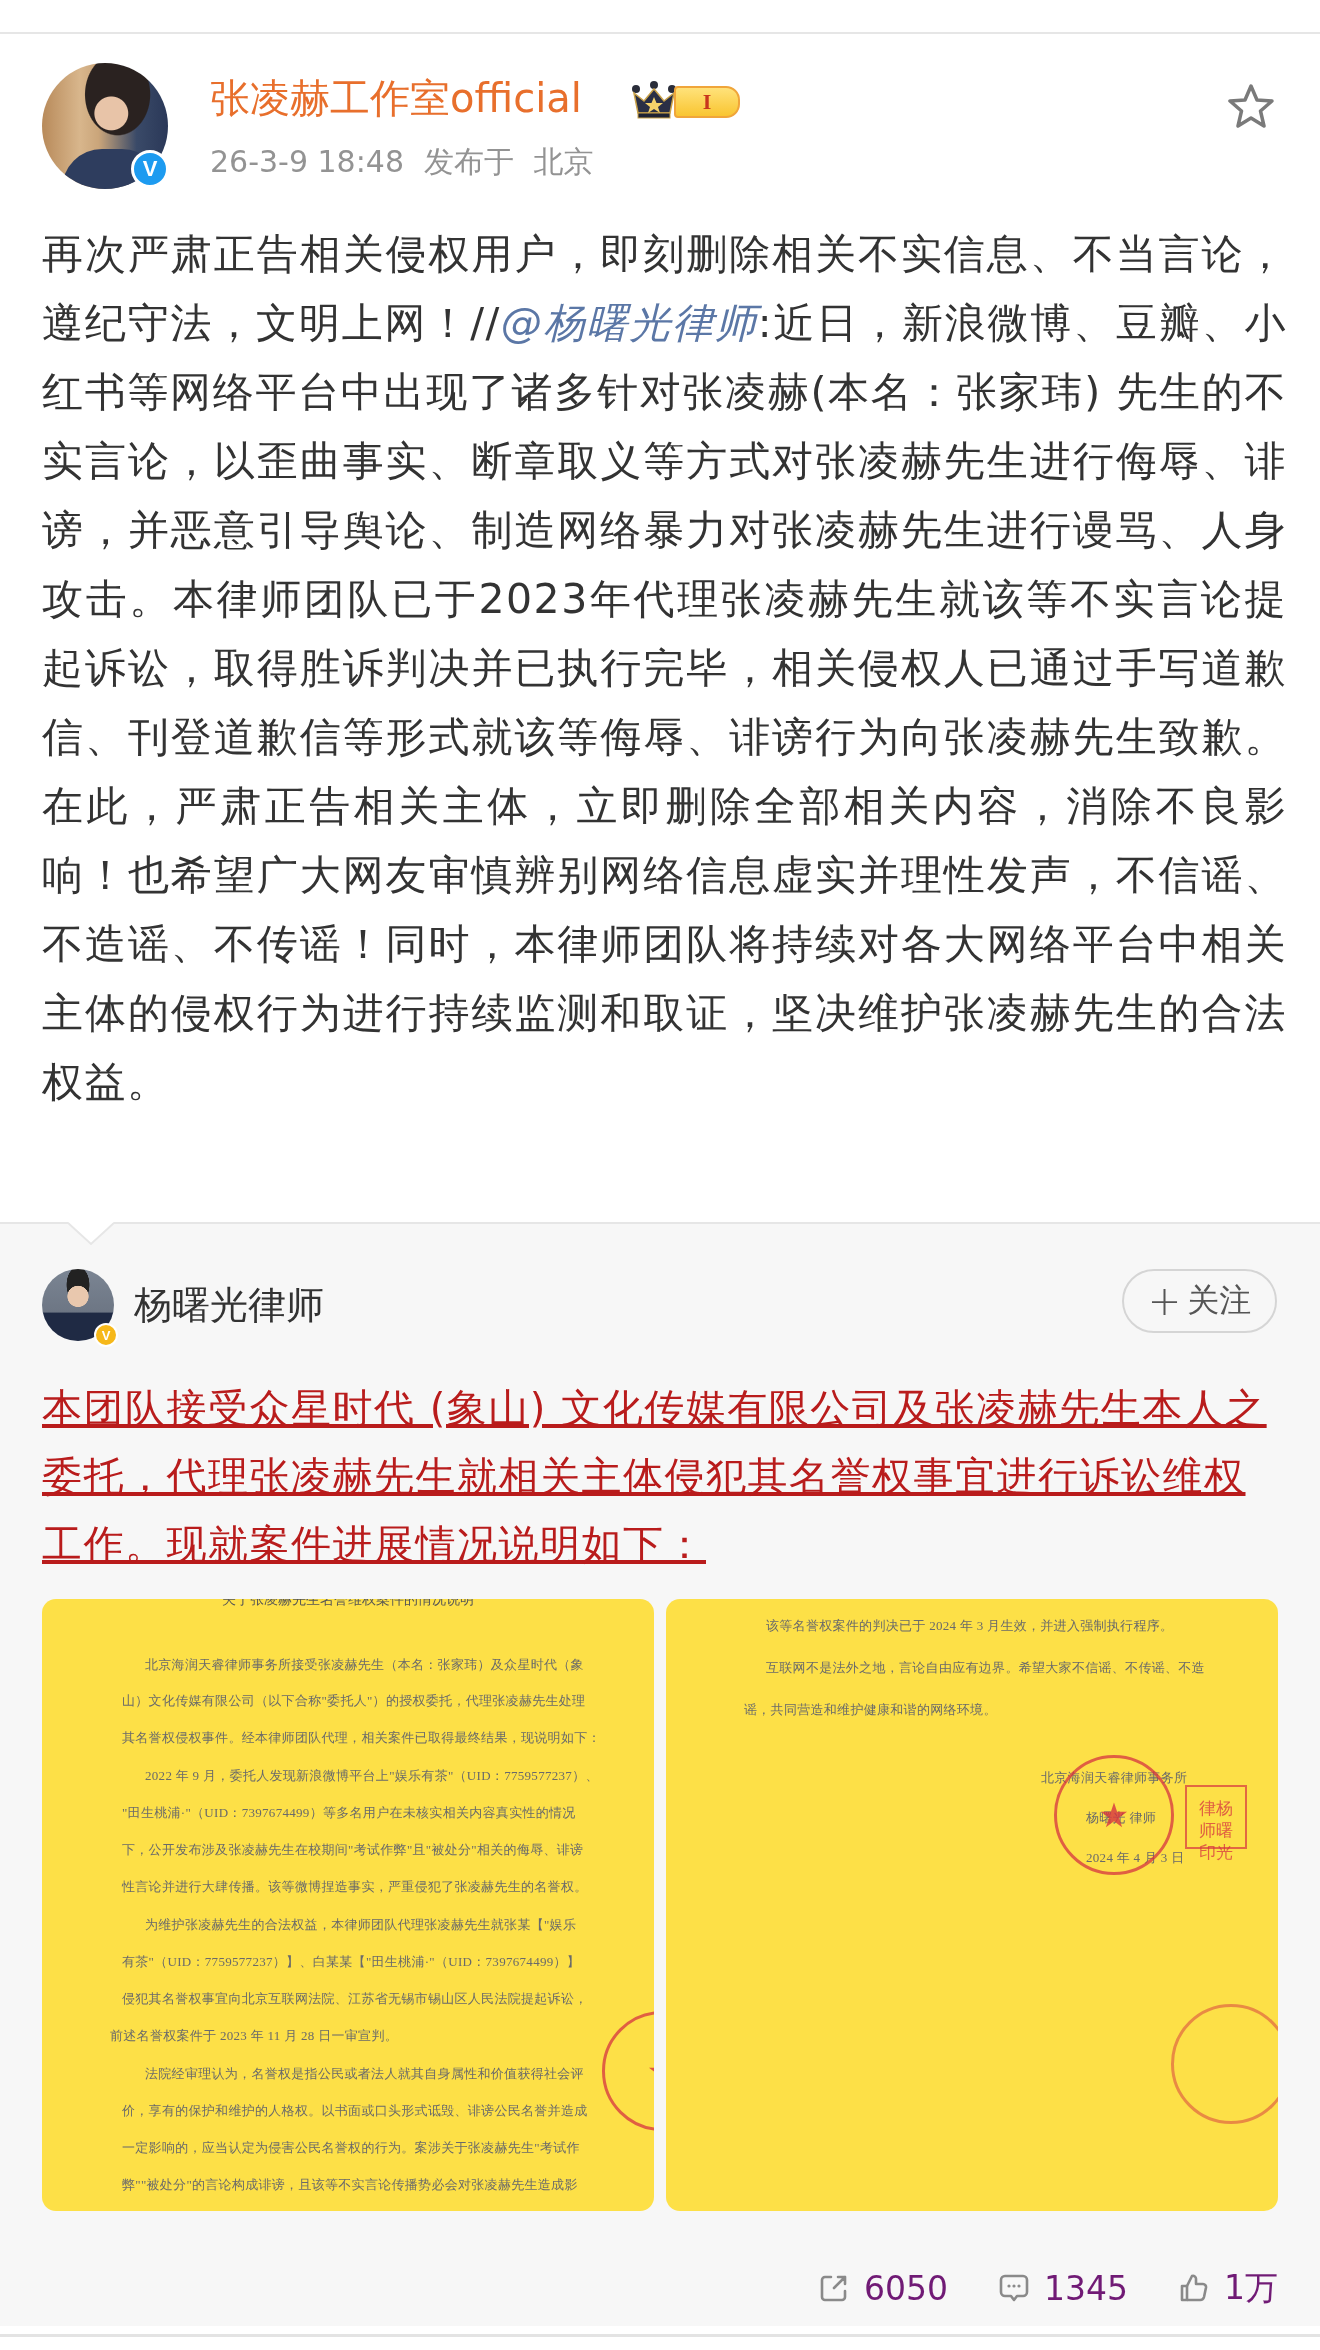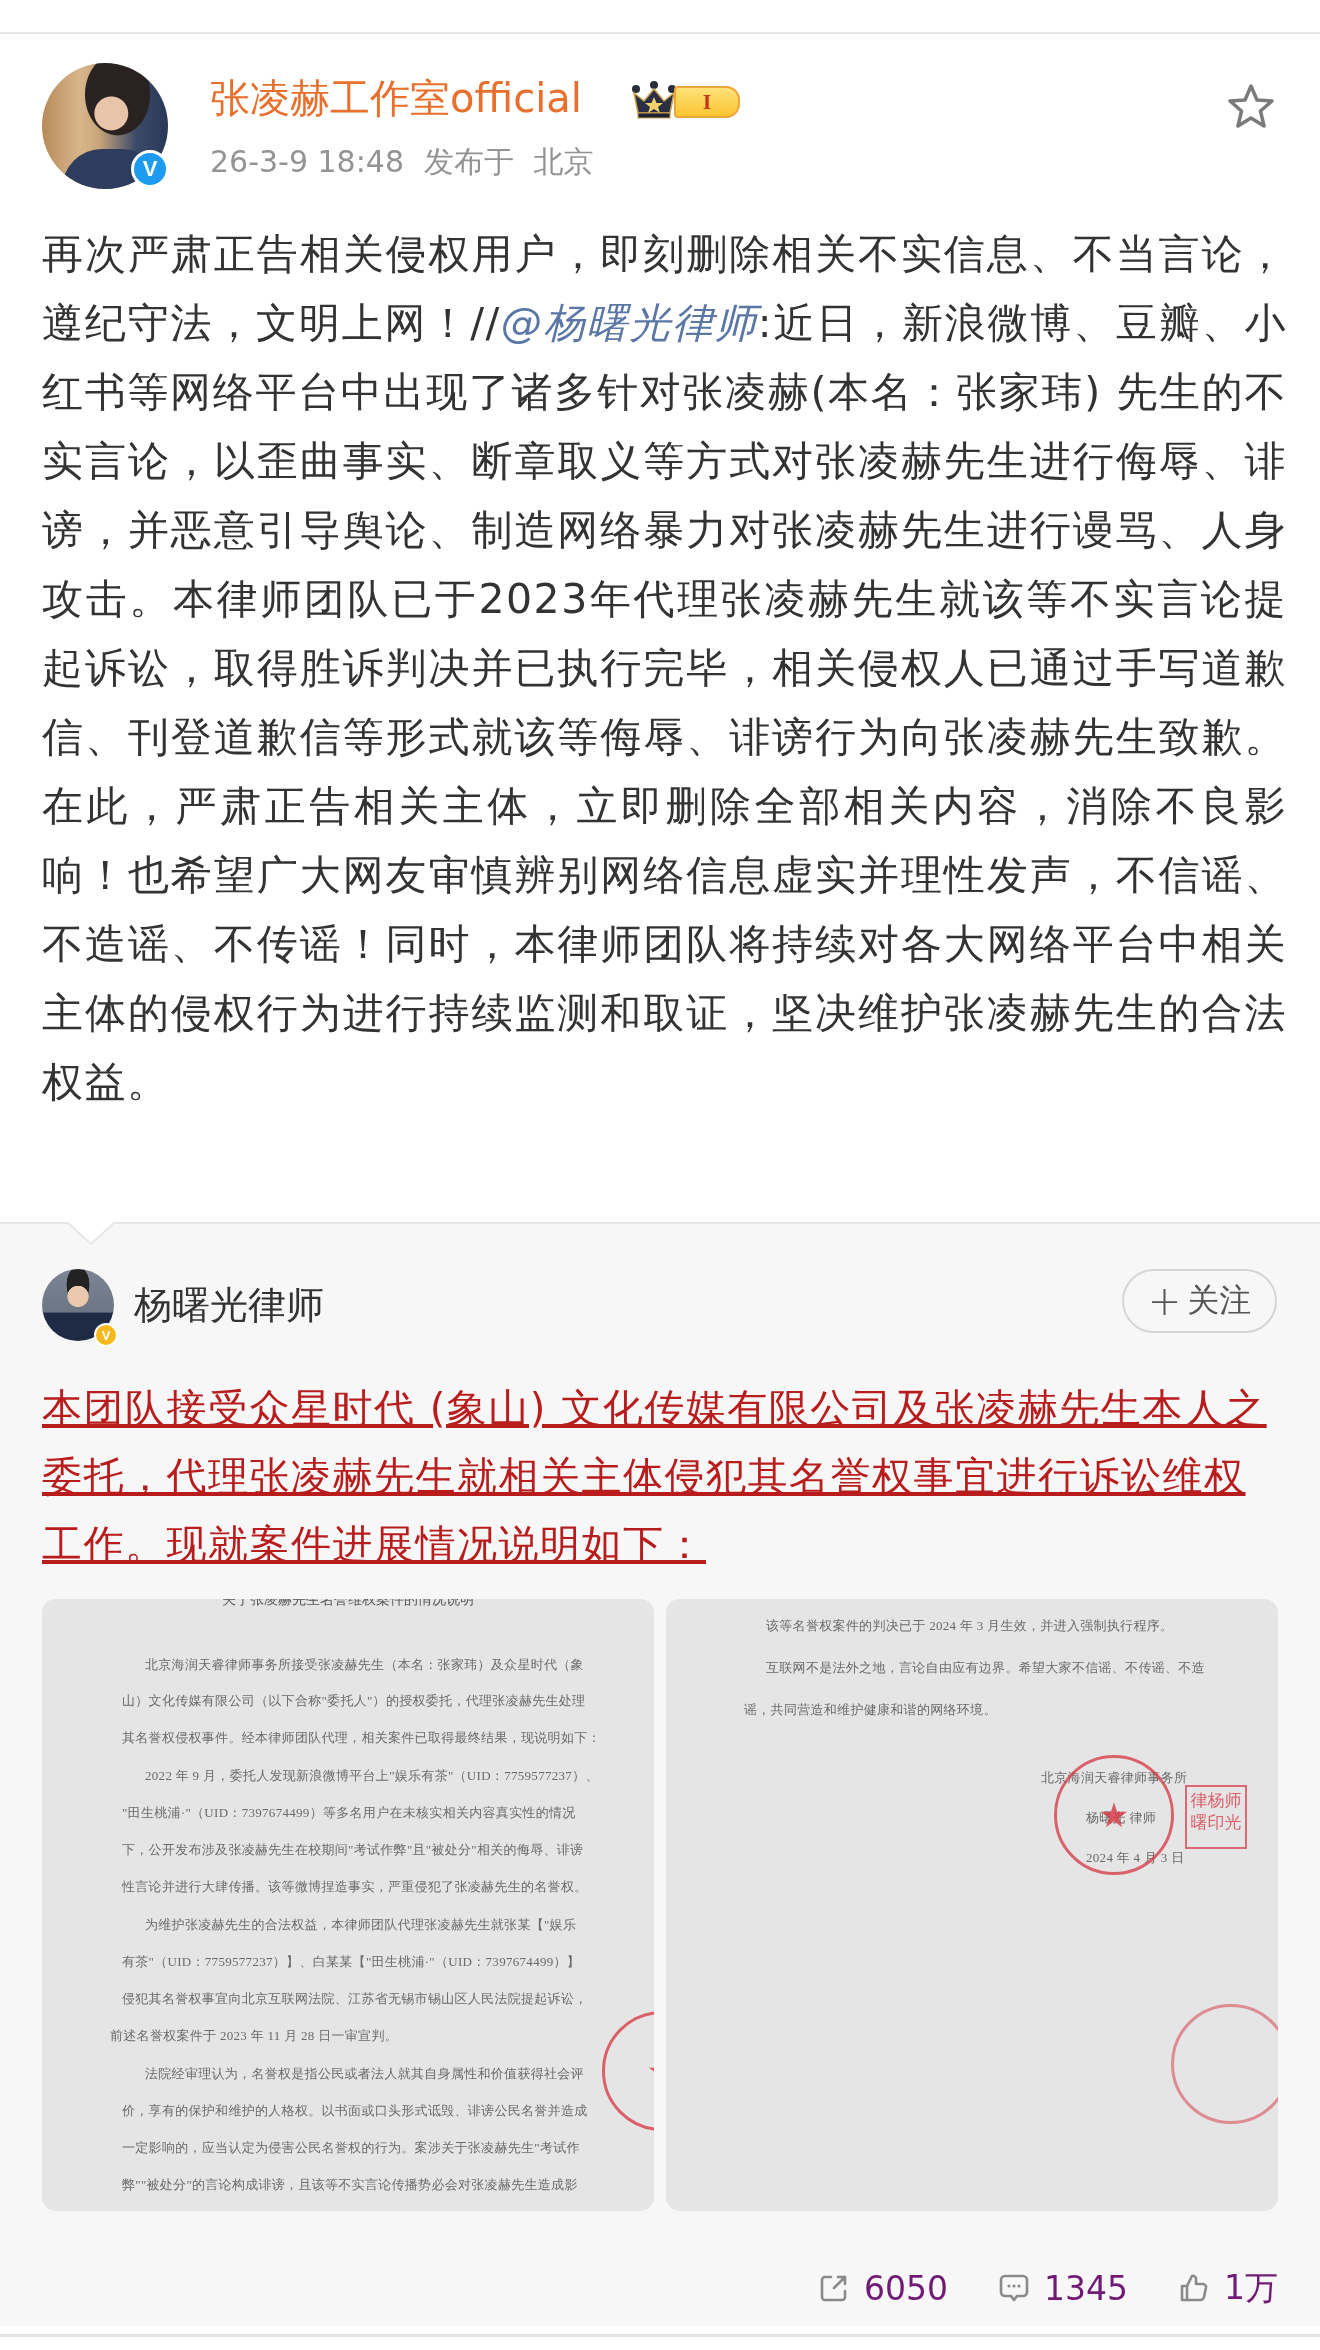--- a/index.html
+++ b/index.html
@@ -47,28 +47,28 @@
     .rt-vbadge { position: absolute; left: 94px; top: 99px; width: 24px; height: 24px; border-radius: 50%;
       background: #f6b81a; border: 2px solid #fff; color: #fff; font-size: 13px; font-weight: bold;
       display: flex; align-items: center; justify-content: center; font-family: "Liberation Sans", sans-serif; }
     .rt-name { position: absolute; left: 134px; top: 52px; font-size: 38px; color: #333; line-height: 58px; }
     .follow-btn { position: absolute; left: 1122px; top: 45px; width: 155px; height: 64px; border: 2px solid #d5d5d5; border-radius: 32px;
       background: #f7f7f7; color: #555; font-size: 32px; display: flex; align-items: center; justify-content: center; cursor: pointer; }
     .follow-btn .plus { font-size: 40px; margin-right: 6px; font-weight: 300; line-height: 1; }
     .rt-text { position: absolute; left: 42px; top: 150px; width: 1240px; font-size: 40px; line-height: 68px; color: #b91c1c; letter-spacing: 1.5px; text-decoration: underline; }
 
     .img-grid { position: absolute; left: 42px; top: 375px; width: 1236px; height: 612px; }
-    .doc-img { position: absolute; top: 0; width: 612px; height: 612px; background: #e5e5e5; border-radius: 14px; overflow: hidden; cursor: pointer; }
+    .doc-img { position: absolute; top: 0; width: 612px; height: 612px; background: #fde047; border-radius: 14px; overflow: hidden; cursor: pointer; }
     .doc-img.left { left: 0; }
     .doc-img.right { left: 624px; }
     .doc-title { position: absolute; left: 0; width: 100%; top: -8px; text-align: center; font-family: "Liberation Serif", "DejaVu Serif", serif; font-size: 14px; color: #555; }
     .doc-line { position: absolute; font-family: "Liberation Serif", "DejaVu Serif", serif; font-size: 13px; color: #6a6a6a; white-space: nowrap; letter-spacing: 0.3px; }
     .seal { position: absolute; border-radius: 50%; border: 3px solid rgba(214,52,64,0.75); }
     .seal .star { position: absolute; left: 50%; top: 50%; transform: translate(-50%,-50%); color: rgba(214,52,64,0.8); font-size: 34px; }
-    .sq-seal { position: absolute; border: 2px solid rgba(214,52,64,0.7); color: rgba(214,52,64,0.75); font-size: 17px; line-height: 22px; padding: 3px; text-align: center; font-family: "Liberation Serif", serif; }
+    .sq-seal { position: absolute; border: 2px solid rgba(214,52,64,0.7); color: rgba(214,52,64,0.75); font-size: 17px; line-height: 22px; padding: 11px; text-align: center; font-family: "Liberation Serif", serif; }
 
     
     .actions { position: absolute; right: 42px; top: 1034px; height: 60px; display: flex; align-items: center; gap: 0; }
     .action { display: flex; align-items: center; color: #701a75; font-size: 33px; cursor: pointer; margin-left: 50px; }
     .action svg { width: 32px; height: 32px; margin-right: 14px; }
 
     .bottom-sep { position: absolute; left: 0; top: 2334px; width: 1320px; height: 3px; background: #e3e3e3; }
   </style>
 </head>
 <body>

